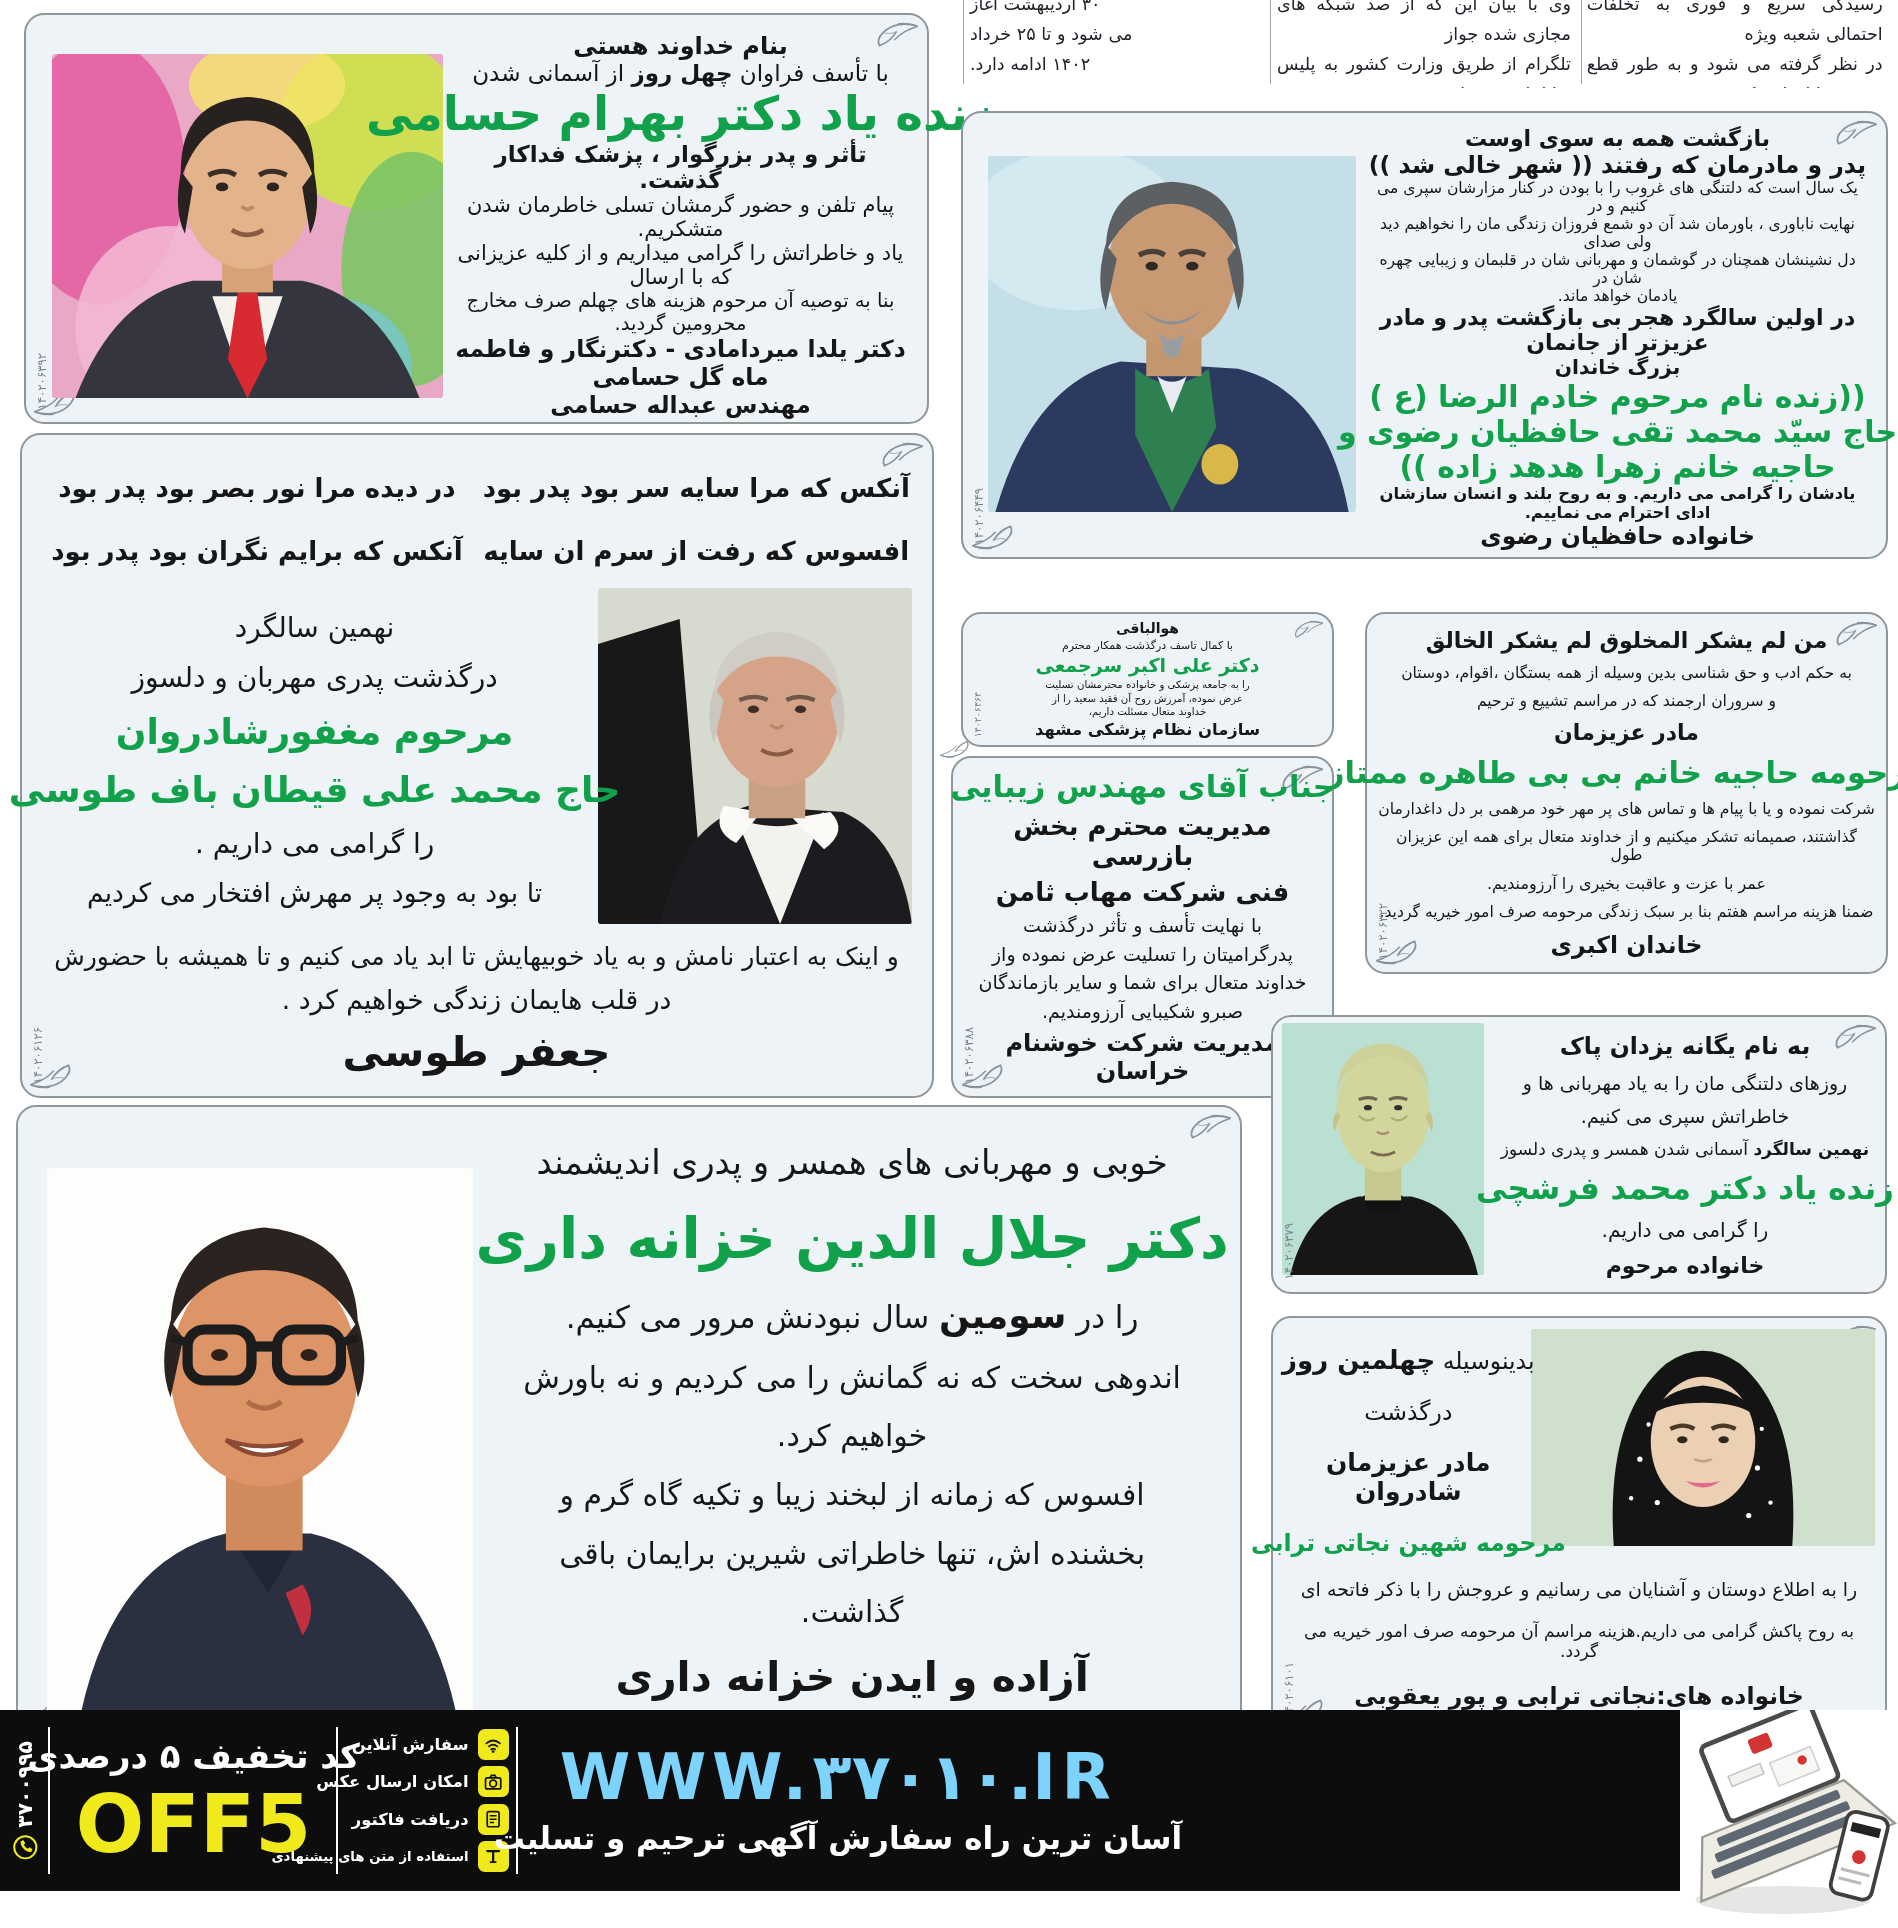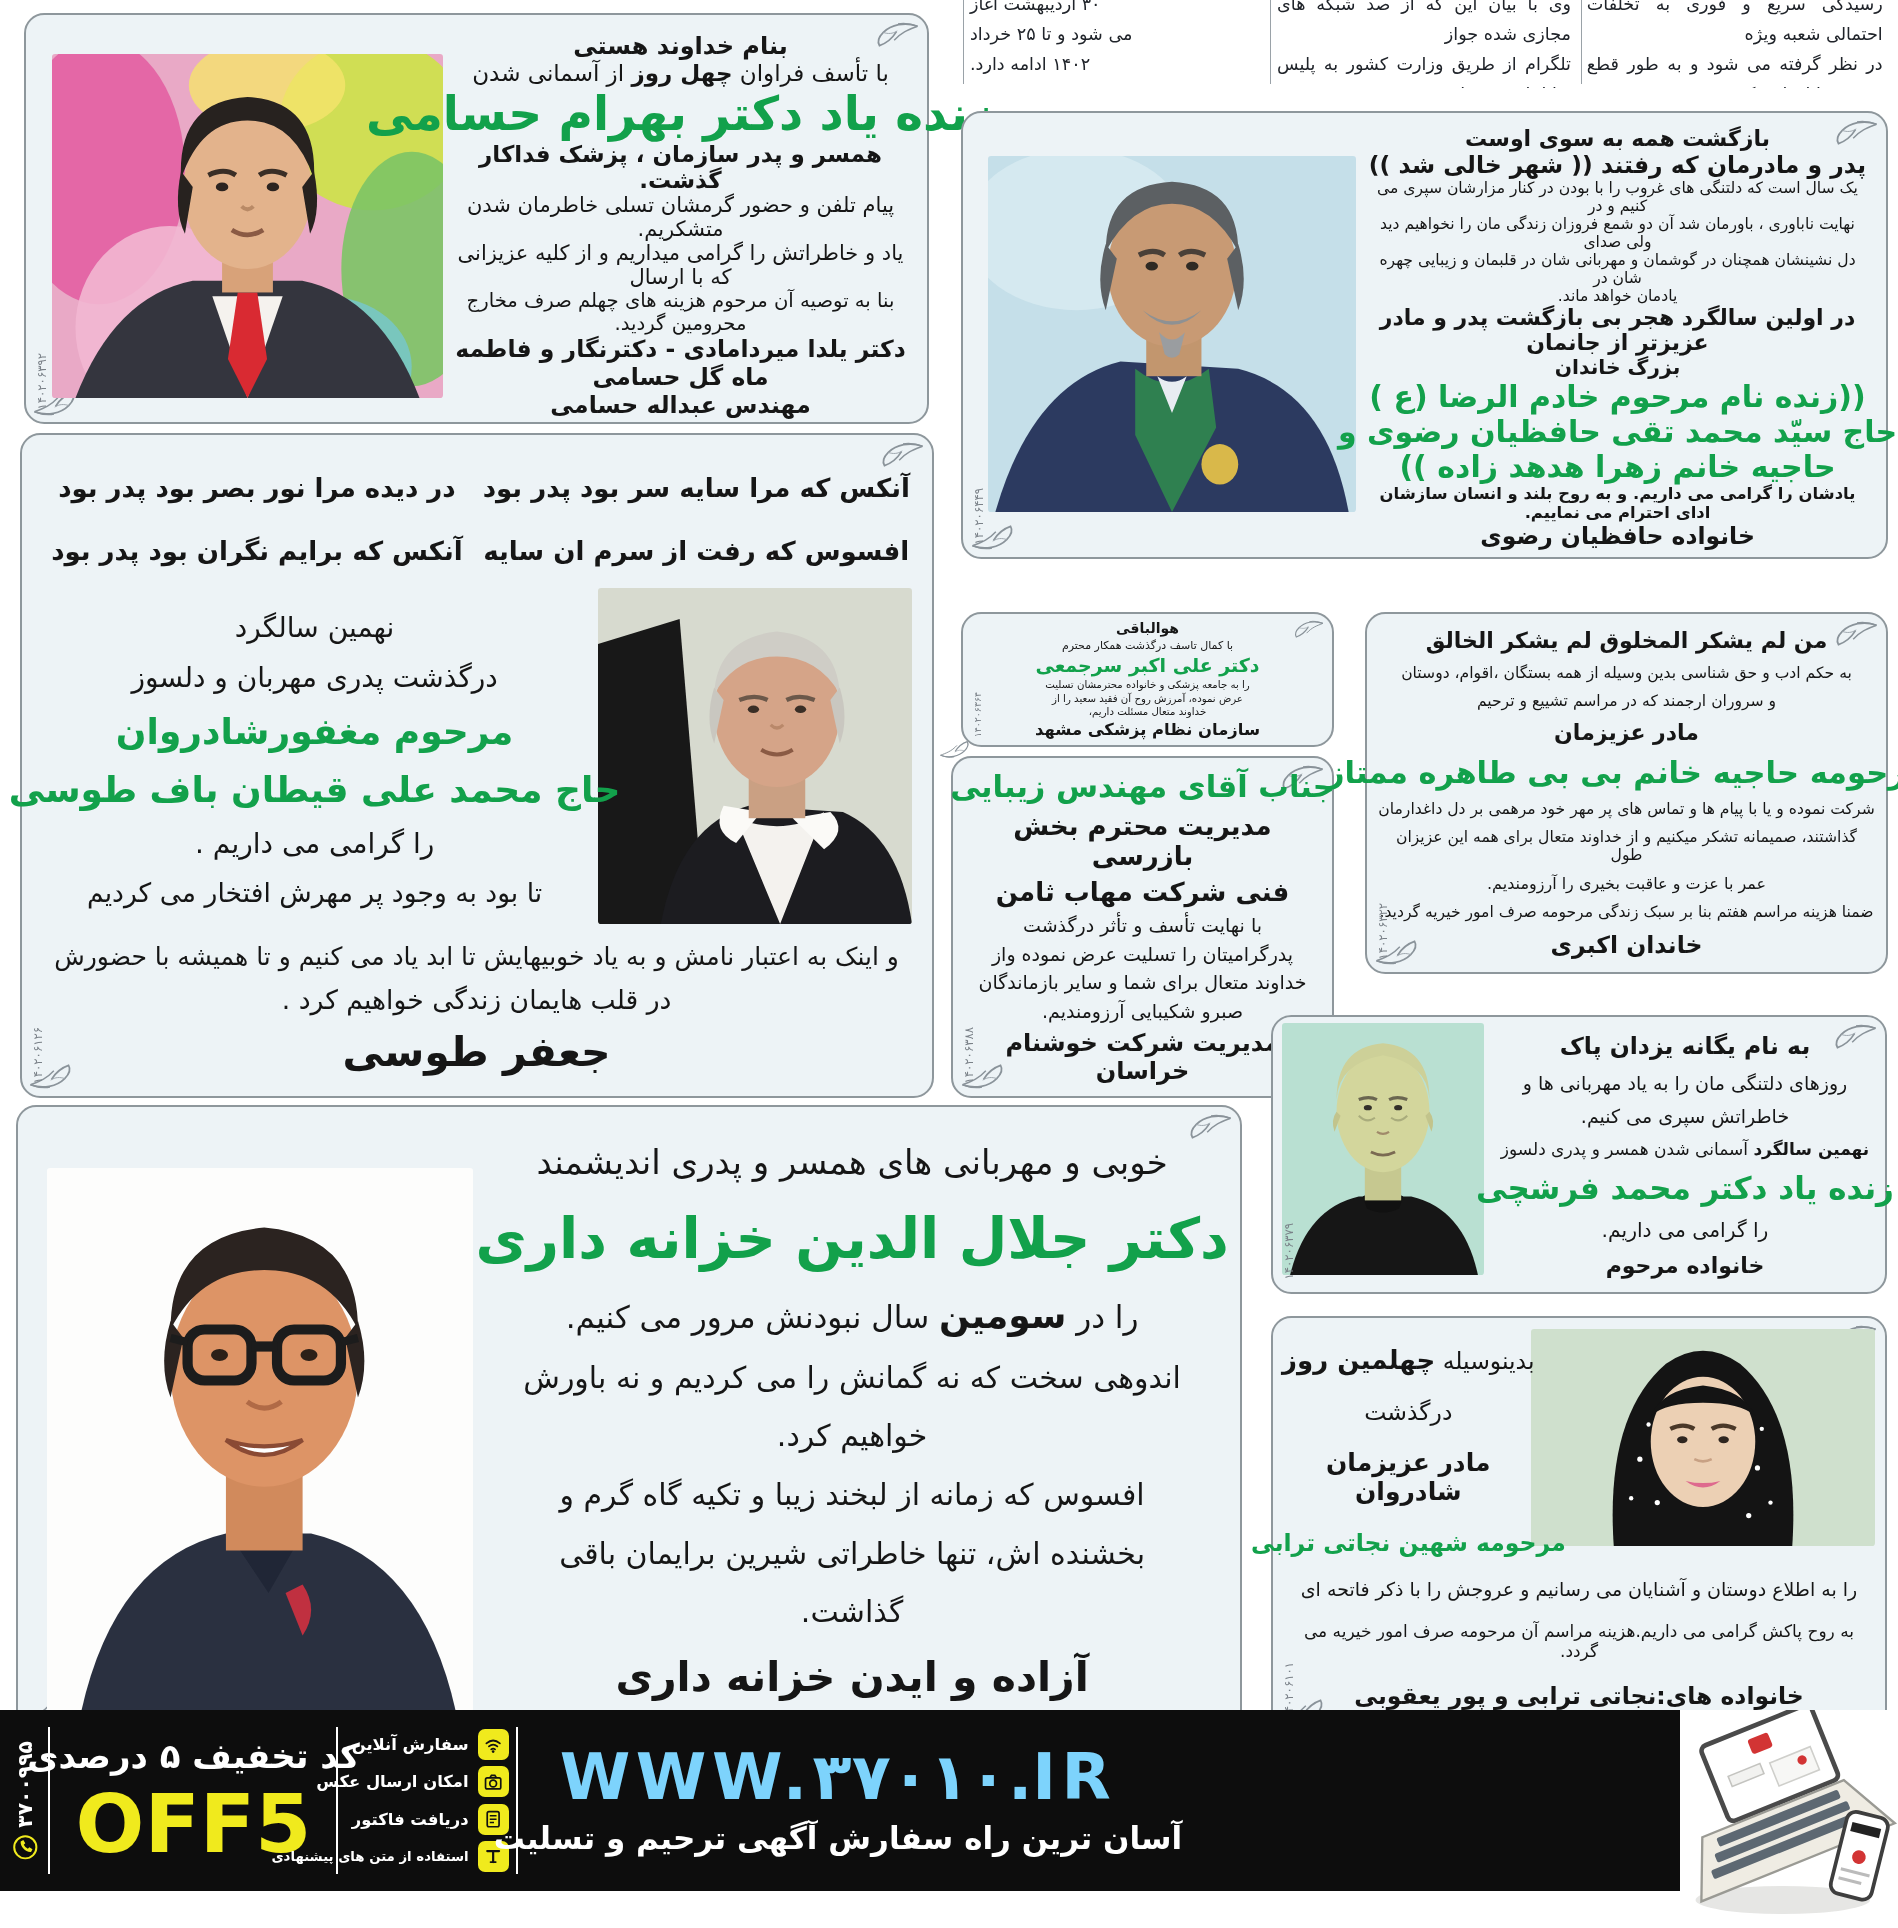--- a/index.html
+++ b/index.html
@@ -96,21 +96,21 @@
         <ellipse cx="43.5" cy="34" rx="1.6" ry="1.1" fill="#2c2420"></ellipse>
         <ellipse cx="56.5" cy="34" rx="1.6" ry="1.1" fill="#2c2420"></ellipse>
         <path d="M46 45 Q50 47.5 54 45" stroke="#8a5a44" stroke-width="1.2" fill="none"></path>
         <path d="M48.5 39 Q50 40.5 51.5 39" stroke="#b98a66" stroke-width="1" fill="none"></path>
       </svg>
     </div>
     <div class="content" style="left:426px;right:17px;top:17px;bottom:12.5px">
       <div class="b" style="font-size:24px">بنام خداوند هستی</div>
       <div style="font-size:23px"><span>با تأسف فراوان </span><span class="b">چهل روز</span><span> از آسمانی شدن</span></div>
       <div class="g nw" style="font-size:47px">زنده یاد دکتر بهرام حسامی</div>
-      <div class="b" style="font-size:23px">همسر و پدر سازمان ، پزشک فداکار گذشت.</div>
+      <div class="b" style="font-size:23px">تأثر و پدر بزرگوار ، پزشک فداکار گذشت.</div>
       <div style="font-size:21px">پیام تلفن و حضور گرمشان تسلی خاطرمان شدن متشکریم.</div>
       <div style="font-size:21px">یاد و خاطراتش را گرامی میداریم و از کلیه عزیزانی که با ارسال</div>
       <div style="font-size:19.6px">بنا به توصیه آن مرحوم هزینه های چهلم صرف مخارج محرومین گردید.</div>
       <div class="b" style="font-size:23.5px">دکتر یلدا میردامادی - دکترنگار و فاطمه ماه گل حسامی</div>
       <div class="b" style="font-size:23.5px">مهندس عبداله حسامی</div>
     </div>
     <div class="code">۱۴۰۲۰۶۳۹۲</div>
   </div>
 
   <div class="box" style="left:19.6px;top:433px;width:910px;height:661px">

